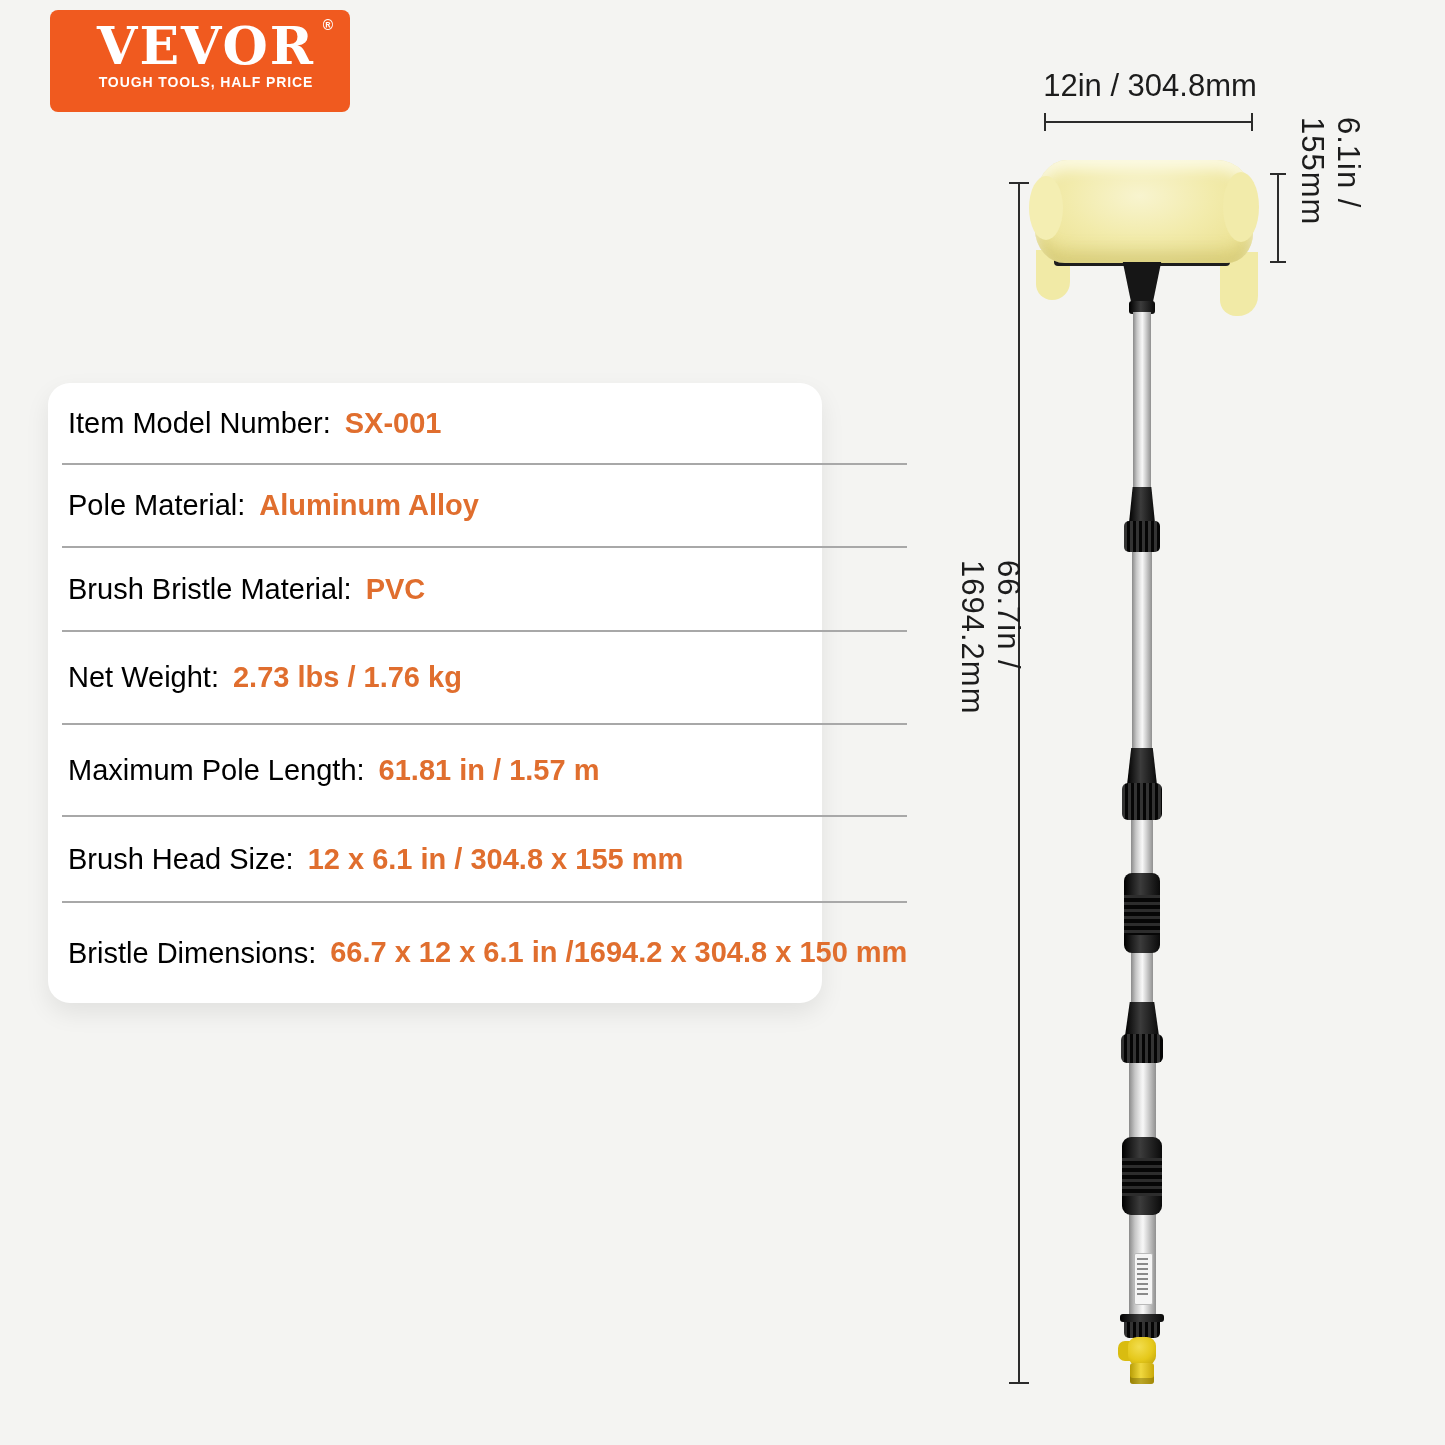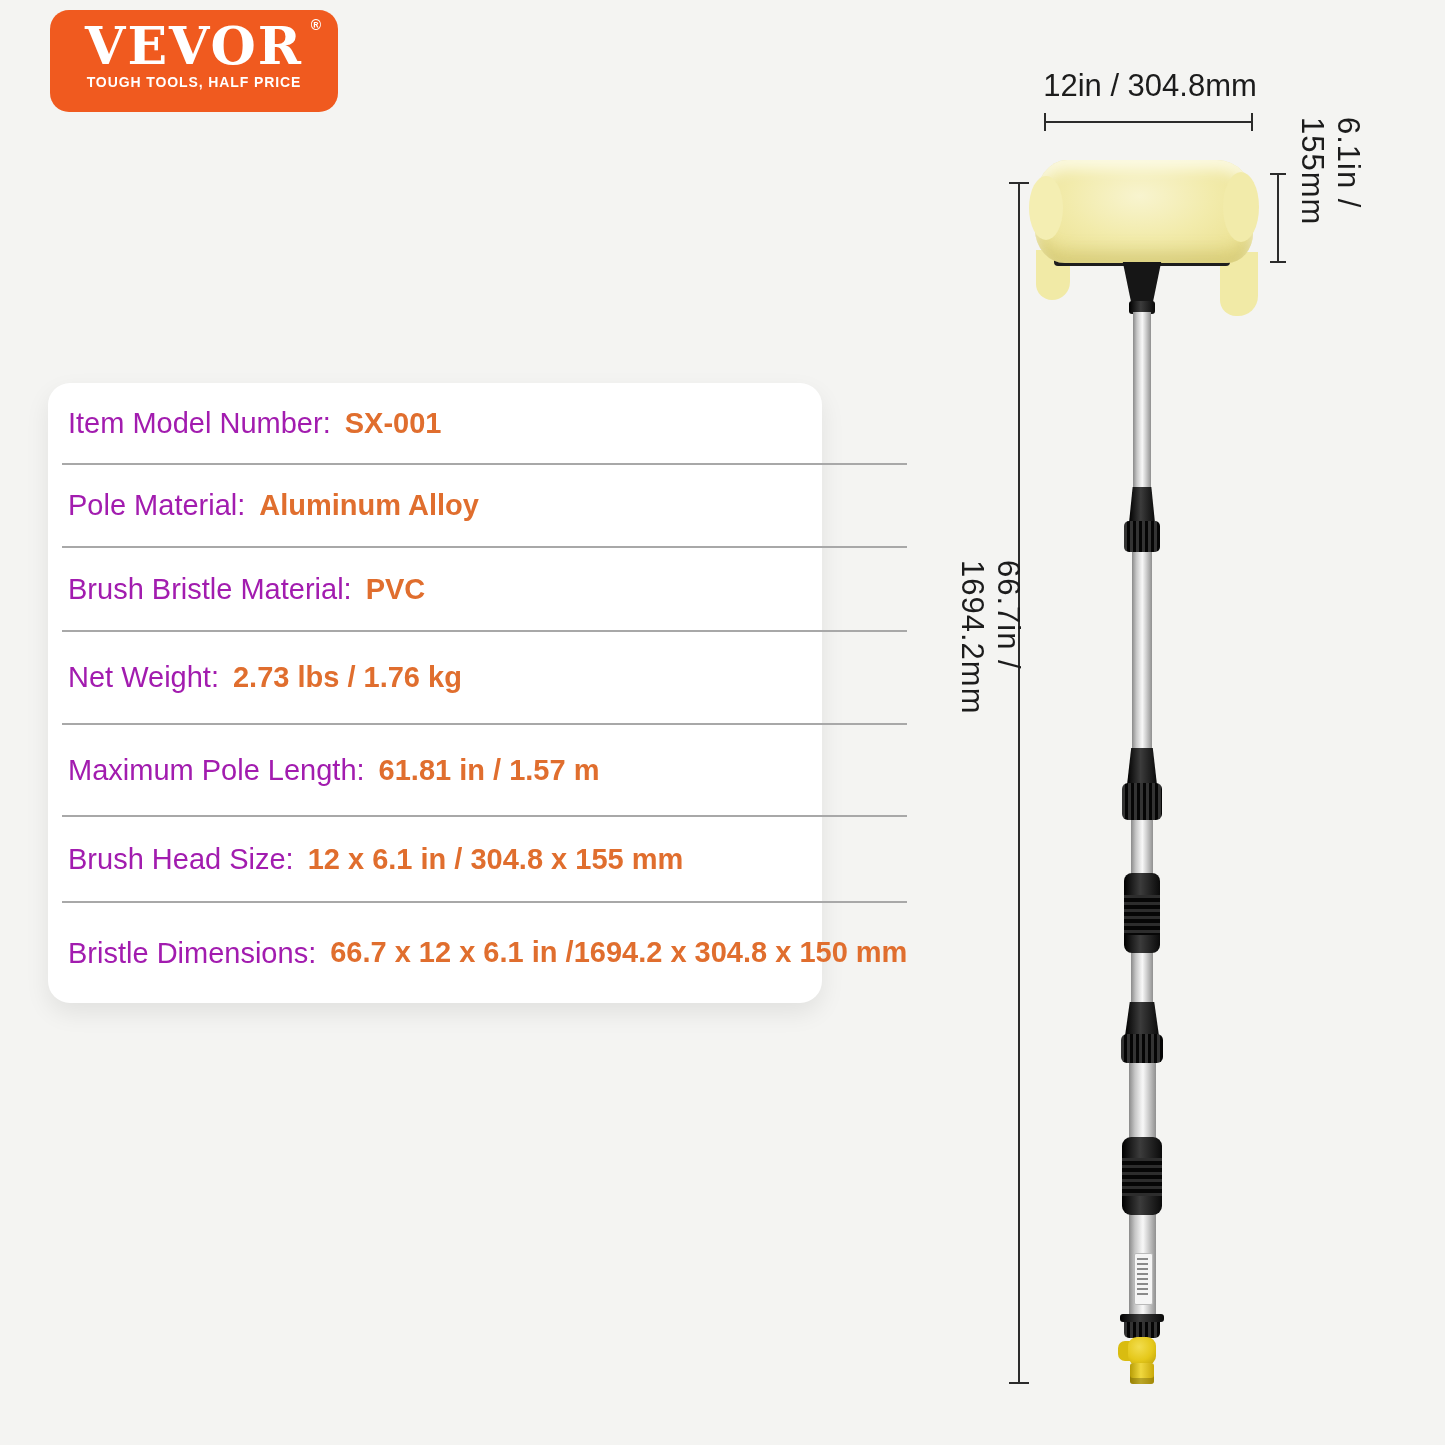--- a/index.html
+++ b/index.html
@@ -6,21 +6,21 @@
   #canvas{
     position:relative;
     width:1445px;height:1445px;
     background:#f4f4f2;
     font-family:"Liberation Sans", sans-serif;
     overflow:hidden;
   }
   
   .logo{
     position:absolute;left:50px;top:10px;width:288px;height:102px;
-    background:#F05A1F;border-radius:19px;color:#fff;text-align:center;
+    background:#F05A1F;border-radius:8px;color:#fff;text-align:center;padding-left:12px;
   }
   .logo-brand{
     display:inline-block;position:relative;
     margin-top:10px;font-family:"DejaVu Serif", serif;
     font-size:52px;font-weight:800;letter-spacing:2px;line-height:1.0;
   }
   .logo-reg{
     position:absolute;top:-2px;right:-20px;
     font-family:"Liberation Sans", sans-serif;
     font-size:14px;font-weight:700;
@@ -35,21 +35,21 @@
     box-shadow:0 10px 24px rgba(0,0,0,0.08);
     display:grid;grid-template-rows:82px 83px 84px 93px 92px 86px 1fr;
   }
   .spec-row{
     display:flex;align-items:center;
     margin:0 14px;padding-left:6px;
     border-bottom:2px solid #a8a8a8;
     font-size:29px;white-space:nowrap;
   }
   .spec-row.last{border-bottom:none;}
-  .spec-label{color:#a21caf;margin-right:14px;}
+  .spec-label{color:#000000;margin-right:14px;}
   .spec-value{color:#E06E2E;font-weight:700;}
   .value-stack{display:flex;flex-direction:row;line-height:1.14;}
   
   .dim{position:absolute;background:#2b2b2b;}
   .dim-label{position:absolute;color:#1c1c1c;font-size:31px;}
   .vtext{writing-mode:vertical-rl;letter-spacing:1px;}
   
   .part{position:absolute;}
   .blackpart{background:linear-gradient(90deg,#000 0%,#3c3c3c 45%,#0a0a0a 100%);}
   .pole-seg{background:linear-gradient(90deg,#8a8a8a 0%,#c6c6c6 22%,#efefef 45%,#f7f7f7 52%,#d2d2d2 70%,#909090 100%);}

